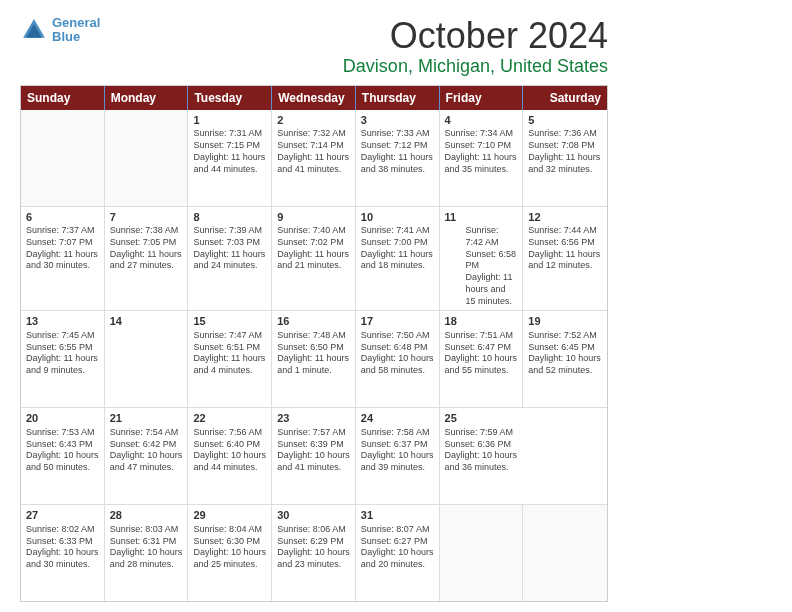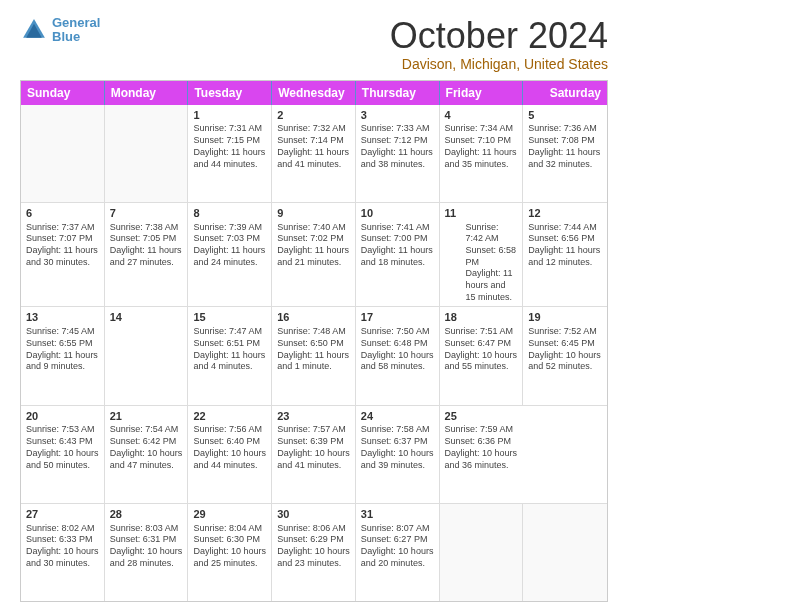--- a/index.html
+++ b/index.html
@@ -44,34 +44,34 @@
     .title-block {
       text-align: right;
     }
     .main-title {
       font-size: 36px;
       font-weight: normal;
       color: #333;
       line-height: 1.1;
     }
     .subtitle {
-      font-size: 14px;
-      color: #a16207;
+      font-size: 18px;
+      color: #15803d;
       text-align: right;
     }
     .calendar {
       flex: 1;
       display: flex;
       flex-direction: column;
       border: 1px solid #ccc;
     }
     .cal-header {
       display: grid;
       grid-template-columns: repeat(7, 1fr);
-      background: #d946ef;
+      background: #7f1d1d;
     }
     .cal-header-cell {
       color: #fff;
       font-size: 12px;
       font-weight: bold;
       padding: 5px 6px;
       text-align: left;
       border-right: 1px solid #5a8fd1;
     }
     .cal-header-cell:last-child { border-right: none; text-align: right; }

